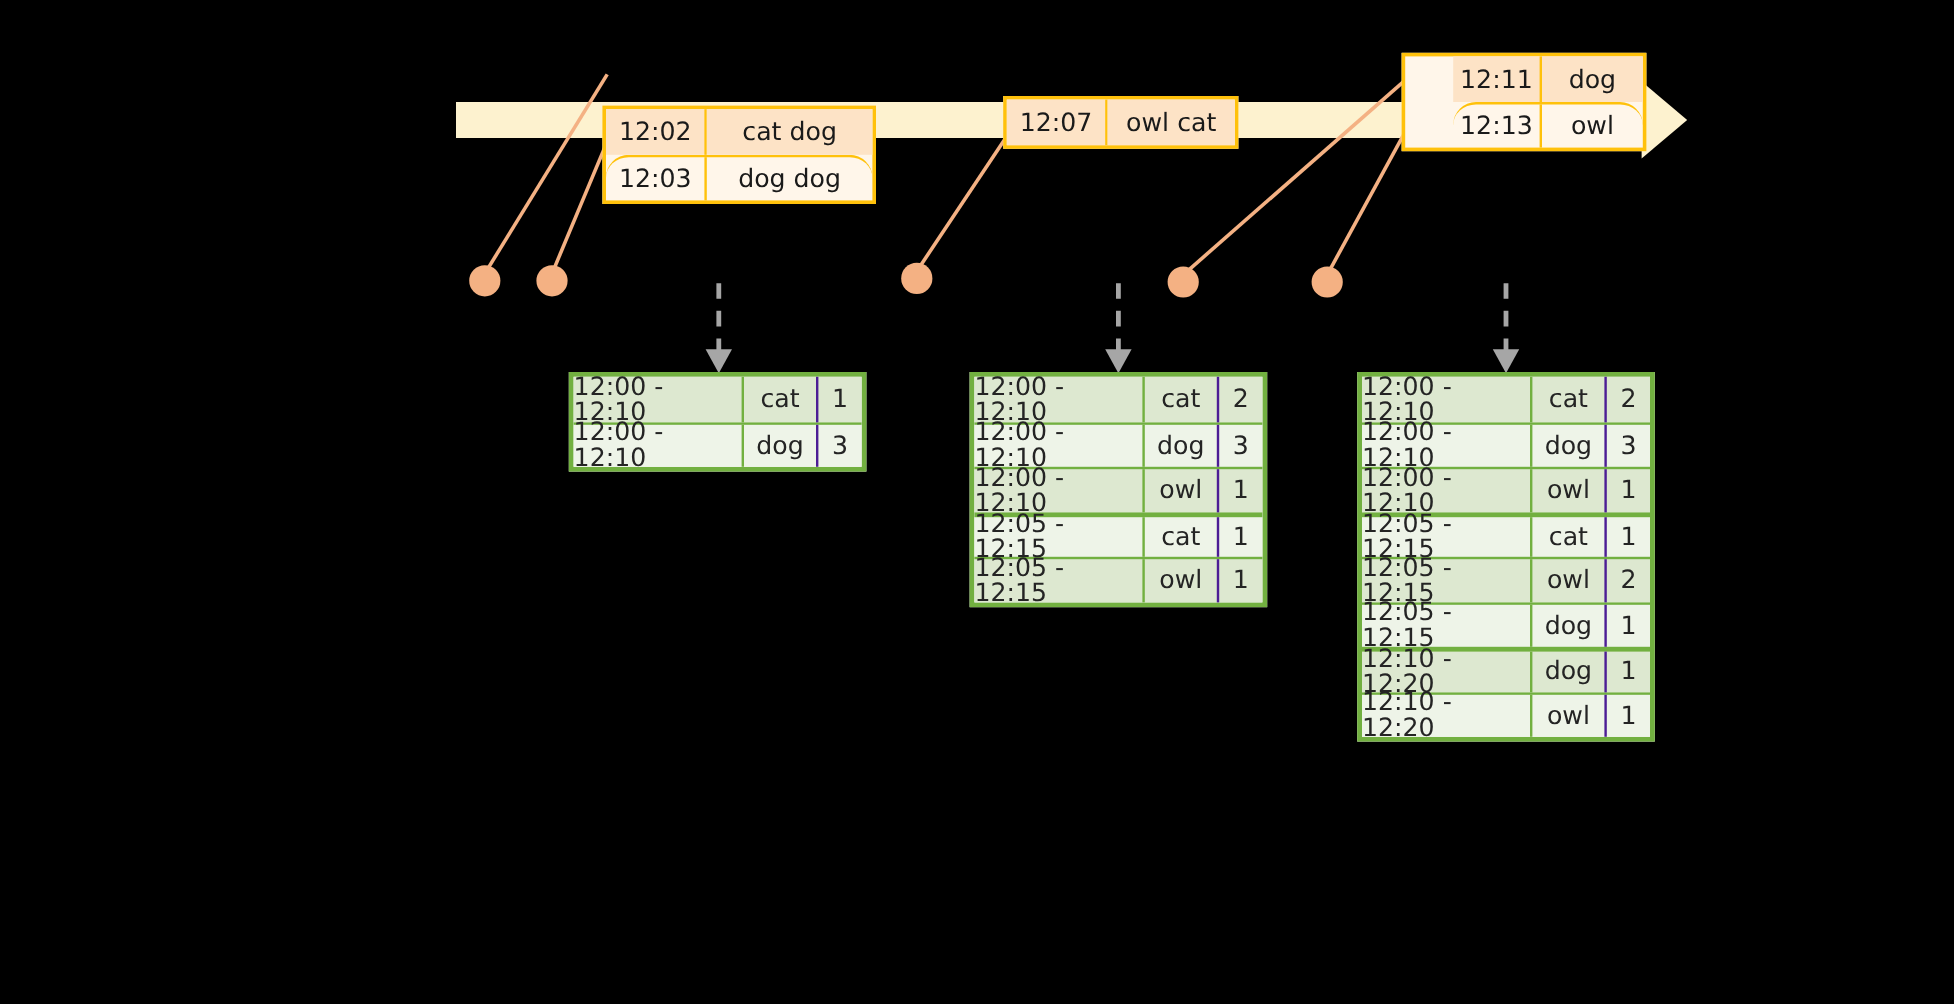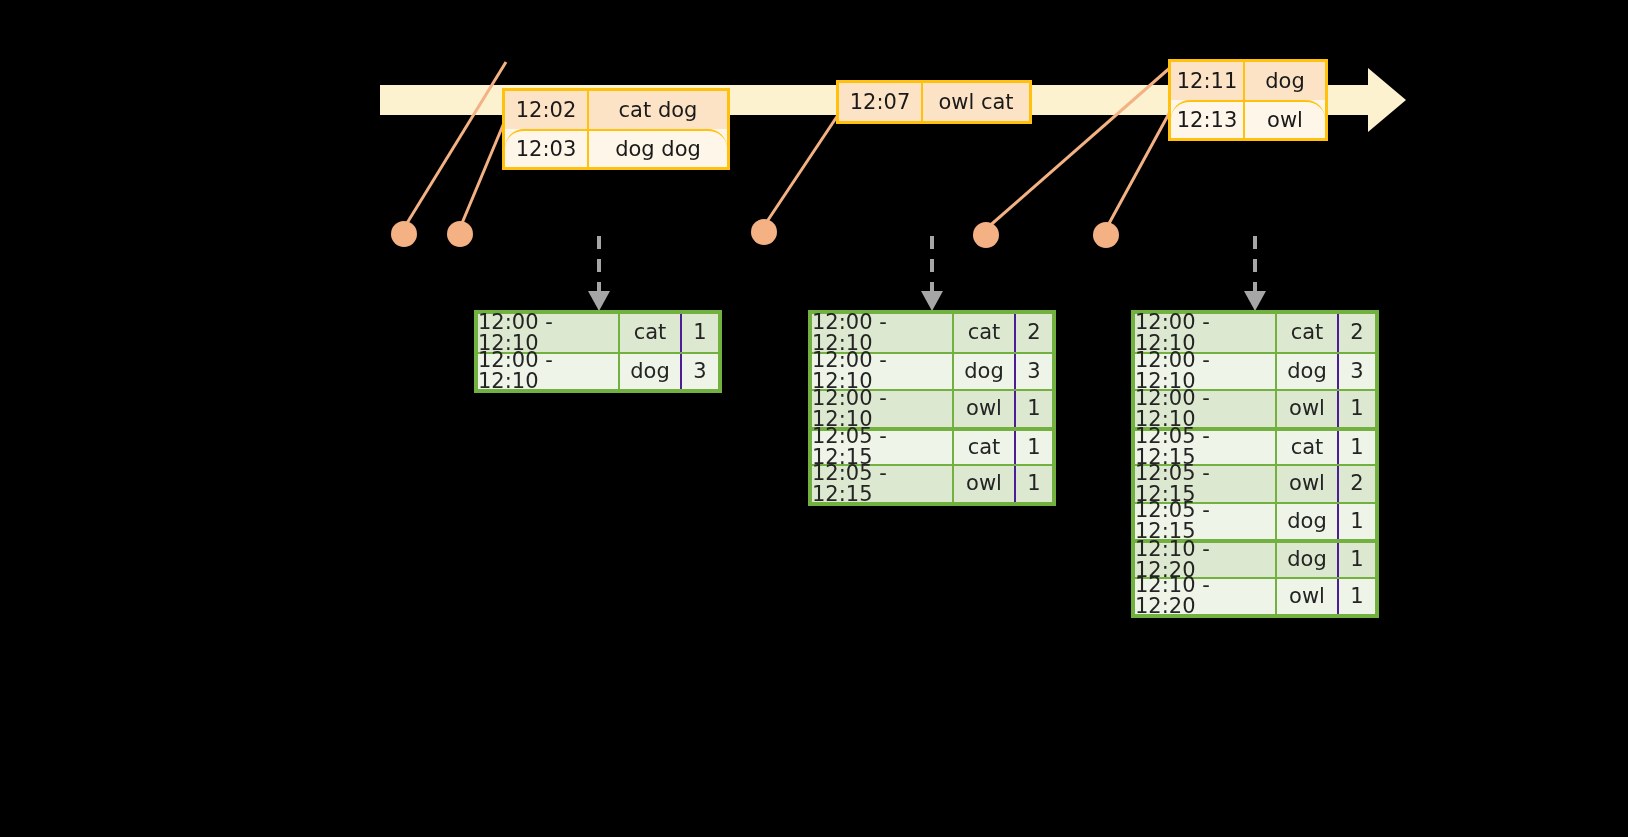--- a/index.html
+++ b/index.html
@@ -49,21 +49,21 @@
     display:flex;align-items:center;justify-content:center;
     font-size:21px;color:#1a1a1a;
     box-sizing:border-box;
     line-height:1;
   }
   .evt-time{width:84px;border-right:2px solid #ffc10b;}
   .evt-val{flex:1;}
 
   #evt1{left:502px;top:60px;width:228px;margin-top:28px;}
   #evt2{left:836px;top:80px;width:196px;}
-  #evt3{left:1168px;top:59px;width:160px;}
+  #evt3{left:1168px;top:44px;width:204px;padding-left:40px;}
   #evt3 .evt-time{width:74px;}
 
   
   .lines{position:absolute;left:0;top:0;width:1628px;height:837px;pointer-events:none;}
   .dot{
     position:absolute;
     width:26px;height:26px;border-radius:50%;
     background:#f4b183;
   }
 

